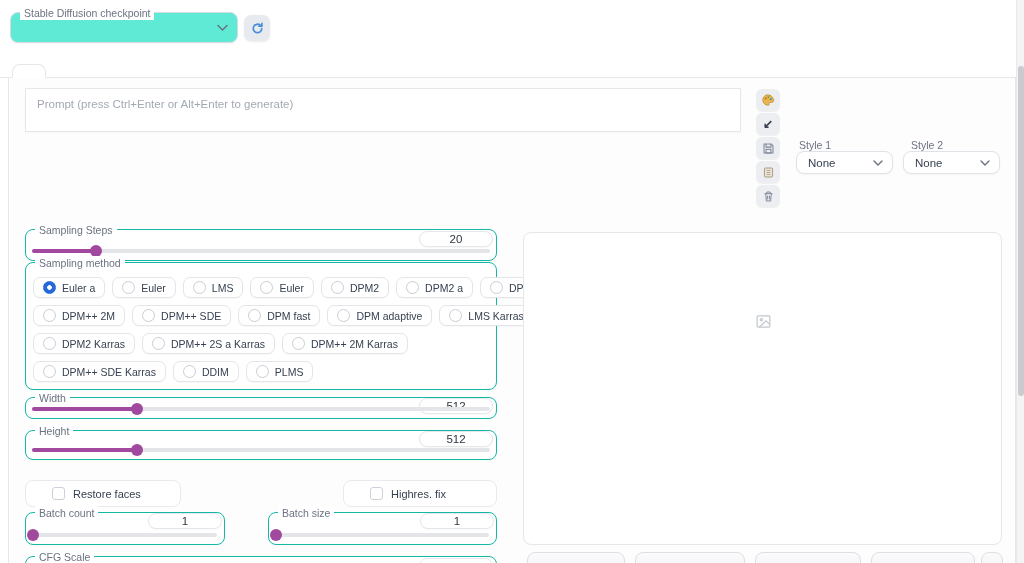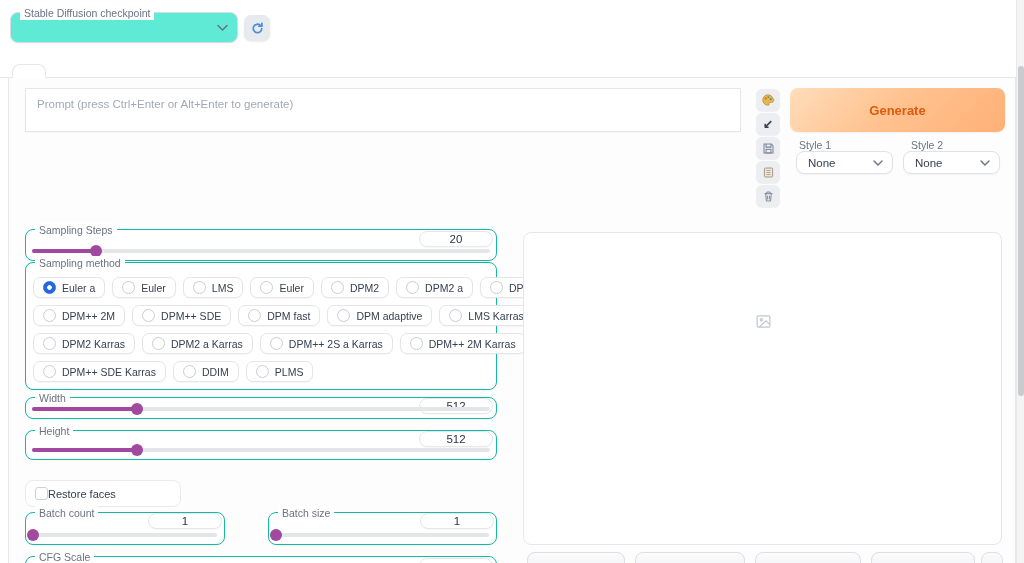--- a/index.html
+++ b/index.html
@@ -65,21 +65,21 @@
 
   .chiprow { position:absolute; left:7px; display:flex; gap:7px; }
   .chip { display:inline-flex; align-items:center; gap:6px; height:21px; padding:0 9px;
     border:1px solid #e3e5e9; border-radius:7px; background:#fff; cursor:pointer;
     font-size:10.5px; color:#374151; box-shadow:0 1px 1px rgba(0,0,0,.03); white-space:nowrap; }
   .radio { width:13px; height:13px; border-radius:50%; border:1.5px solid #c9cdd3; background:#fff; }
   .radio.on { border-color:#2468d9;
     background:radial-gradient(circle at center, #ffffff 0 2px, #2468d9 2.6px 100%); }
 
   .togglebox { position:absolute; top:480px; height:27px; background:#fff; border:1px solid #e8eaee;
-    border-radius:8px; display:flex; align-items:center; padding-left:9px; cursor:pointer;
+    border-radius:8px; display:flex; align-items:center; padding-left:26px; gap:8px; cursor:pointer;
     font-size:11px; color:#374151; }
   .cb { width:13px; height:13px; border:1.5px solid #cdd1d7; border-radius:3px; background:#fff; }
 
   
   .result { left:523px; top:232px; width:479px; height:313px; background:#fff;
     border:1px solid #e5e7eb; border-radius:8px; }
   .outbtn { position:absolute; top:552px; height:30px; border:1px solid #dcdfe4; border-radius:8px;
     background:linear-gradient(#fbfbfc,#edeff2); display:flex; align-items:center; justify-content:center;
     font-size:11.5px; color:#4b5563; cursor:pointer; }
 
@@ -158,23 +158,20 @@
   </div>
   <div class="abs toolbtn" style="top:185px">
     <span style="display:flex">
       <svg width="13" height="13" viewBox="0 0 16 16" fill="none" stroke="#7e8696" stroke-width="1.2">
         <path d="M3 4.5h10M5.6 4.5l.4-2h4l.4 2M4.6 4.5l.8 9h5.2l.8-9"></path>
           <path d="M6.9 7v4.5M9.1 7v4.5"></path>
       </svg>
     </span>
   </div>
 
-  <div class="abs gen-btn">
-    <span>Generate</span>
-  </div>
   <span class="slabel" style="left:799px; top:139px">Style 1</span>
   <div class="select" style="left:796px; top:151px; width:97px">
     <span>None</span>
     <span class="chev">
       <svg width="10" height="6" viewBox="0 0 10 6">
           <path d="M1 1l4 4 4-4" stroke="#6b7280" stroke-width="1.4" fill="none" stroke-linecap="round"></path>
         </svg>
     </span>
   </div>
   <span class="slabel" style="left:911px; top:139px">Style 2</span>
@@ -254,24 +251,20 @@
         </label>
       </div>
     <div class="chiprow" style="top:70px">
 
     <label class="chip">
           <span class="radio"></span>
           <span>DPM2 Karras</span>
         </label>
         <label class="chip">
           <span class="radio"></span>
-          <span>DPM2 a Karras</span>
-        </label>
-        <label class="chip">
-          <span class="radio"></span>
           <span>DPM++ 2S a Karras</span>
         </label>
         <label class="chip">
           <span class="radio"></span>
           <span>DPM++ 2M Karras</span>
         </label>
       </div>
     <div class="chiprow" style="top:98px">
 
     <label class="chip">
@@ -305,20 +298,24 @@
     <div class="slider" style="left:6px; right:6px; bottom:3px">
       <div class="track"></div>
         <div class="fill" style="width: 23%;"></div>
         <div class="thumb" style="left: 23%;"></div>
     </div>
   </div>
 
   <label class="togglebox" style="left:25px; width:156px">
     <span class="cb"></span>
     <span>Restore faces</span>
+  </label>
+  <label class="togglebox" style="left:343px; width:154px">
+    <span class="cb"></span>
+    <span>Highres. fix</span>
   </label>
 
   <div class="group" style="left:25px; top:512px; width:200px; height:33px">
     <span class="glabel">Batch count</span>
     <input class="num" style="right: 2px; top: 0px;" value="1">
     <div class="slider" style="left:7px; right:7px; bottom:3px">
       <div class="track"></div>
         <div class="fill" style="width: 0%;"></div>
         <div class="thumb" style="left: 0%;"></div>
     </div>

